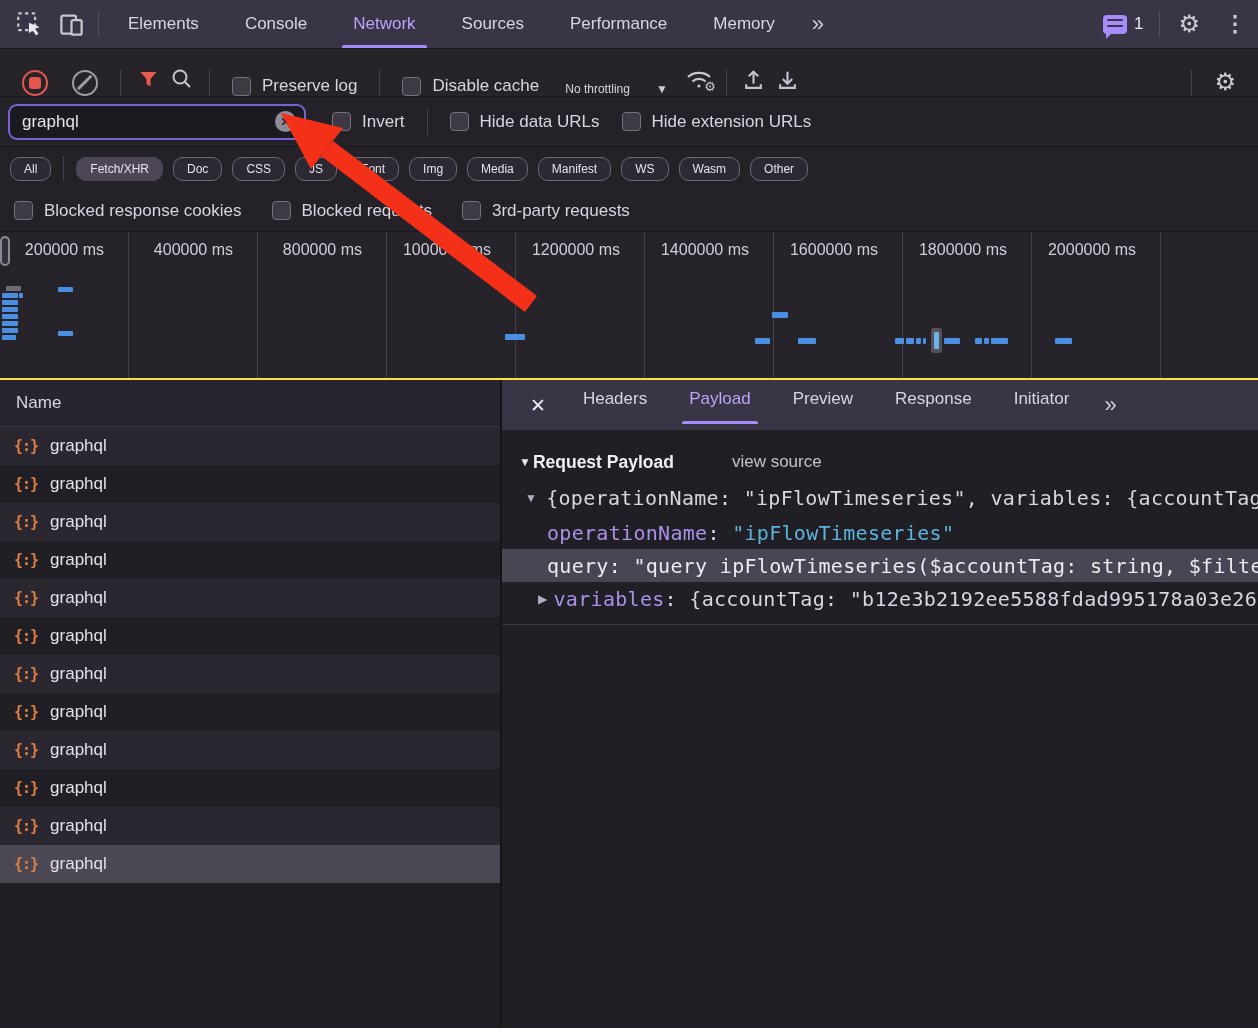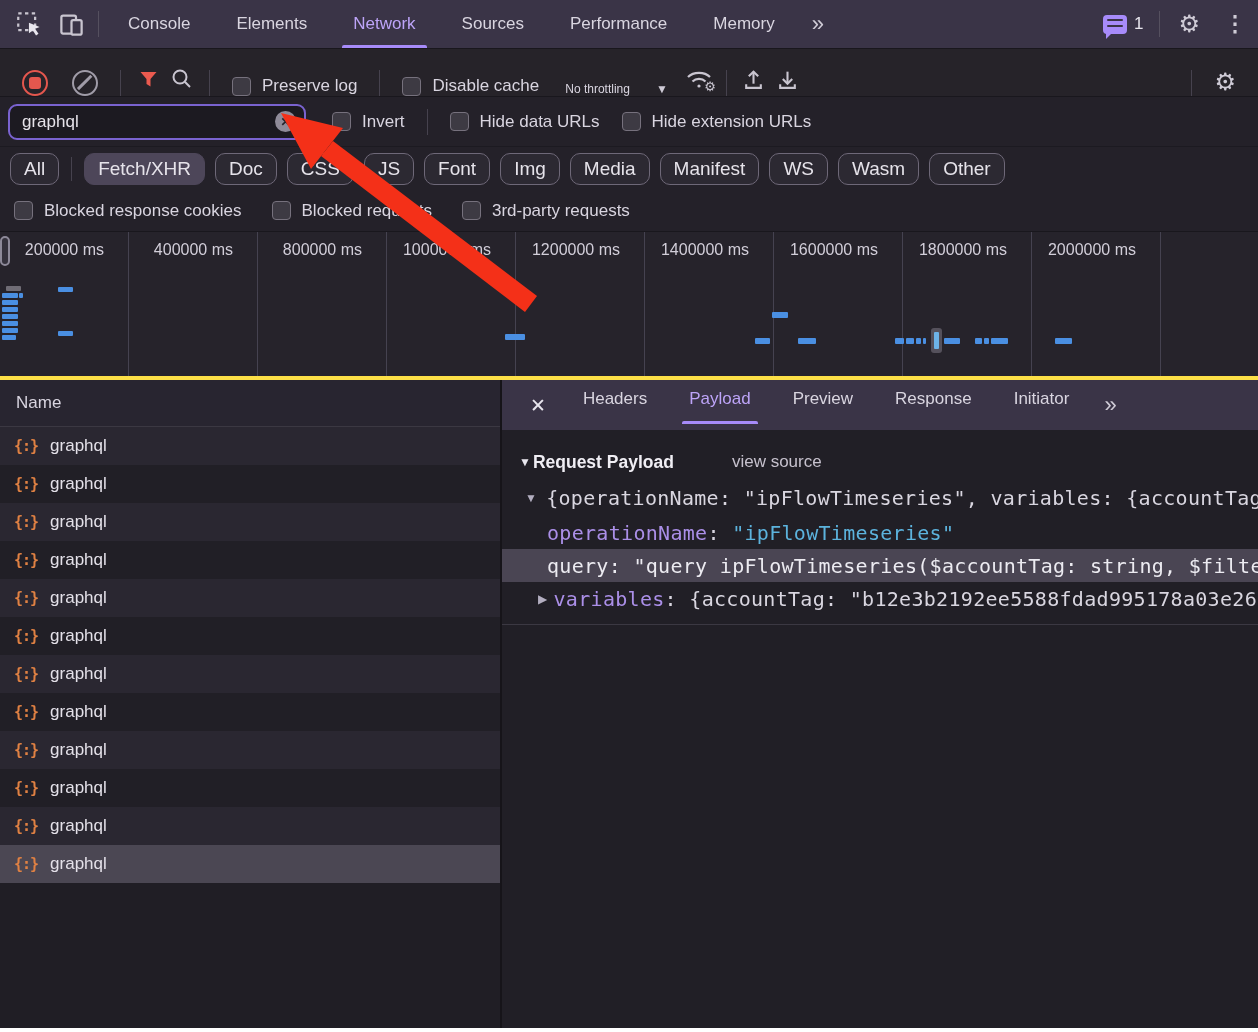--- a/index.html
+++ b/index.html
@@ -52,31 +52,31 @@
   .filter-row { height:50px; background:#242129; display:flex; align-items:center; border-bottom:1px solid #1c1a21; padding-left:8px; }
   .filter-input-wrap { width:298px; height:36px; border:2px solid #7a63d0; border-radius:9px; background:#1c1a21;
          display:flex; align-items:center; padding:0 8px 0 12px; }
   .filter-input { flex:1; background:transparent; border:none; outline:none; color:#e6e3ea; font-size:17px;
          font-family:"Liberation Sans", sans-serif; }
   .clear-btn { width:21px; height:21px; border-radius:50%; background:#8f8b99; color:#26242b; font-size:12px;
          font-weight:bold; display:flex; align-items:center; justify-content:center; cursor:pointer; }
 
   
   .chip-row { height:43px; background:#242129; display:flex; align-items:center; padding-left:10px; gap:10px; }
-  .chip { border:1px solid #6e6878; border-radius:10px; padding:4px 13px; color:#e6e3ea; font-size:19px;
+  .chip { border:1px solid #6e6878; border-radius:10px; padding:4px 13px; color:#e6e3ea; font-size:12px;
          background:#2c2932; cursor:pointer; white-space:nowrap; }
   .chip.active { background:#4d4659; border-color:#4d4659; }
   .chip-sep { width:1px; height:24px; background:#46424e; margin:0 2px; }
 
   
   .opt-row { height:42px; background:#242129; display:flex; align-items:center; padding-left:14px; gap:30px;
          border-bottom:1px solid #19171d; }
 
   
-  .timeline { height:148px; background:#26232b; position:relative; overflow:hidden; border-bottom:4px solid #fde047; }
+  .timeline { height:148px; background:#26232b; position:relative; overflow:hidden; border-bottom:2px solid #fde047; }
   .tl-cols { display:flex; height:100%; }
   .tl-col { width:129px; flex:0 0 129px; border-right:1px solid #454250; font-size:16px; color:#d2ced9;
          text-align:right; padding:9px 24px 0 0; white-space:nowrap; overflow:hidden; }
   .tl-scrollpill { position:absolute; left:0; top:4px; width:10px; height:30px; border:2px solid #8d8999;
          border-radius:6px; background:#34313c; }
   .bar { position:absolute; background:#4a8fe2; border-radius:1px; }
   .bar.gray { background:#6f6c75; }
   .bar.pill { background:#55515c; border-radius:3px; }
   .bar.vbar { background:#6db3e8; }
 
@@ -137,22 +137,22 @@
       </svg>
     </div>
     <div class="tb-icon">
       <svg class="ic" width="27" height="27" viewBox="0 0 24 24">
         <rect x="3" y="4" width="13" height="16" rx="1.5" stroke="#c9c5d0" stroke-width="2" fill="none"></rect>
         <rect x="12" y="8" width="9" height="13" rx="1.5" stroke="#c9c5d0" stroke-width="2" fill="#3a3447"></rect>
       </svg>
     </div>
     <div class="tb-sep"></div>
     <div style="display:flex;height:48px;">
+        <div class="tab">Elements</div>
         <div class="tab">Console</div>
-        <div class="tab">Elements</div>
         <div class="tab active">Network</div>
         <div class="tab">Sources</div>
         <div class="tab">Performance</div>
         <div class="tab">Memory</div>
       </div>
     <div class="more-chevron">»</div>
     <div class="tabbar-spacer"></div>
     <div class="bubble-wrap">
       <span class="bubble">
           <i></i>

